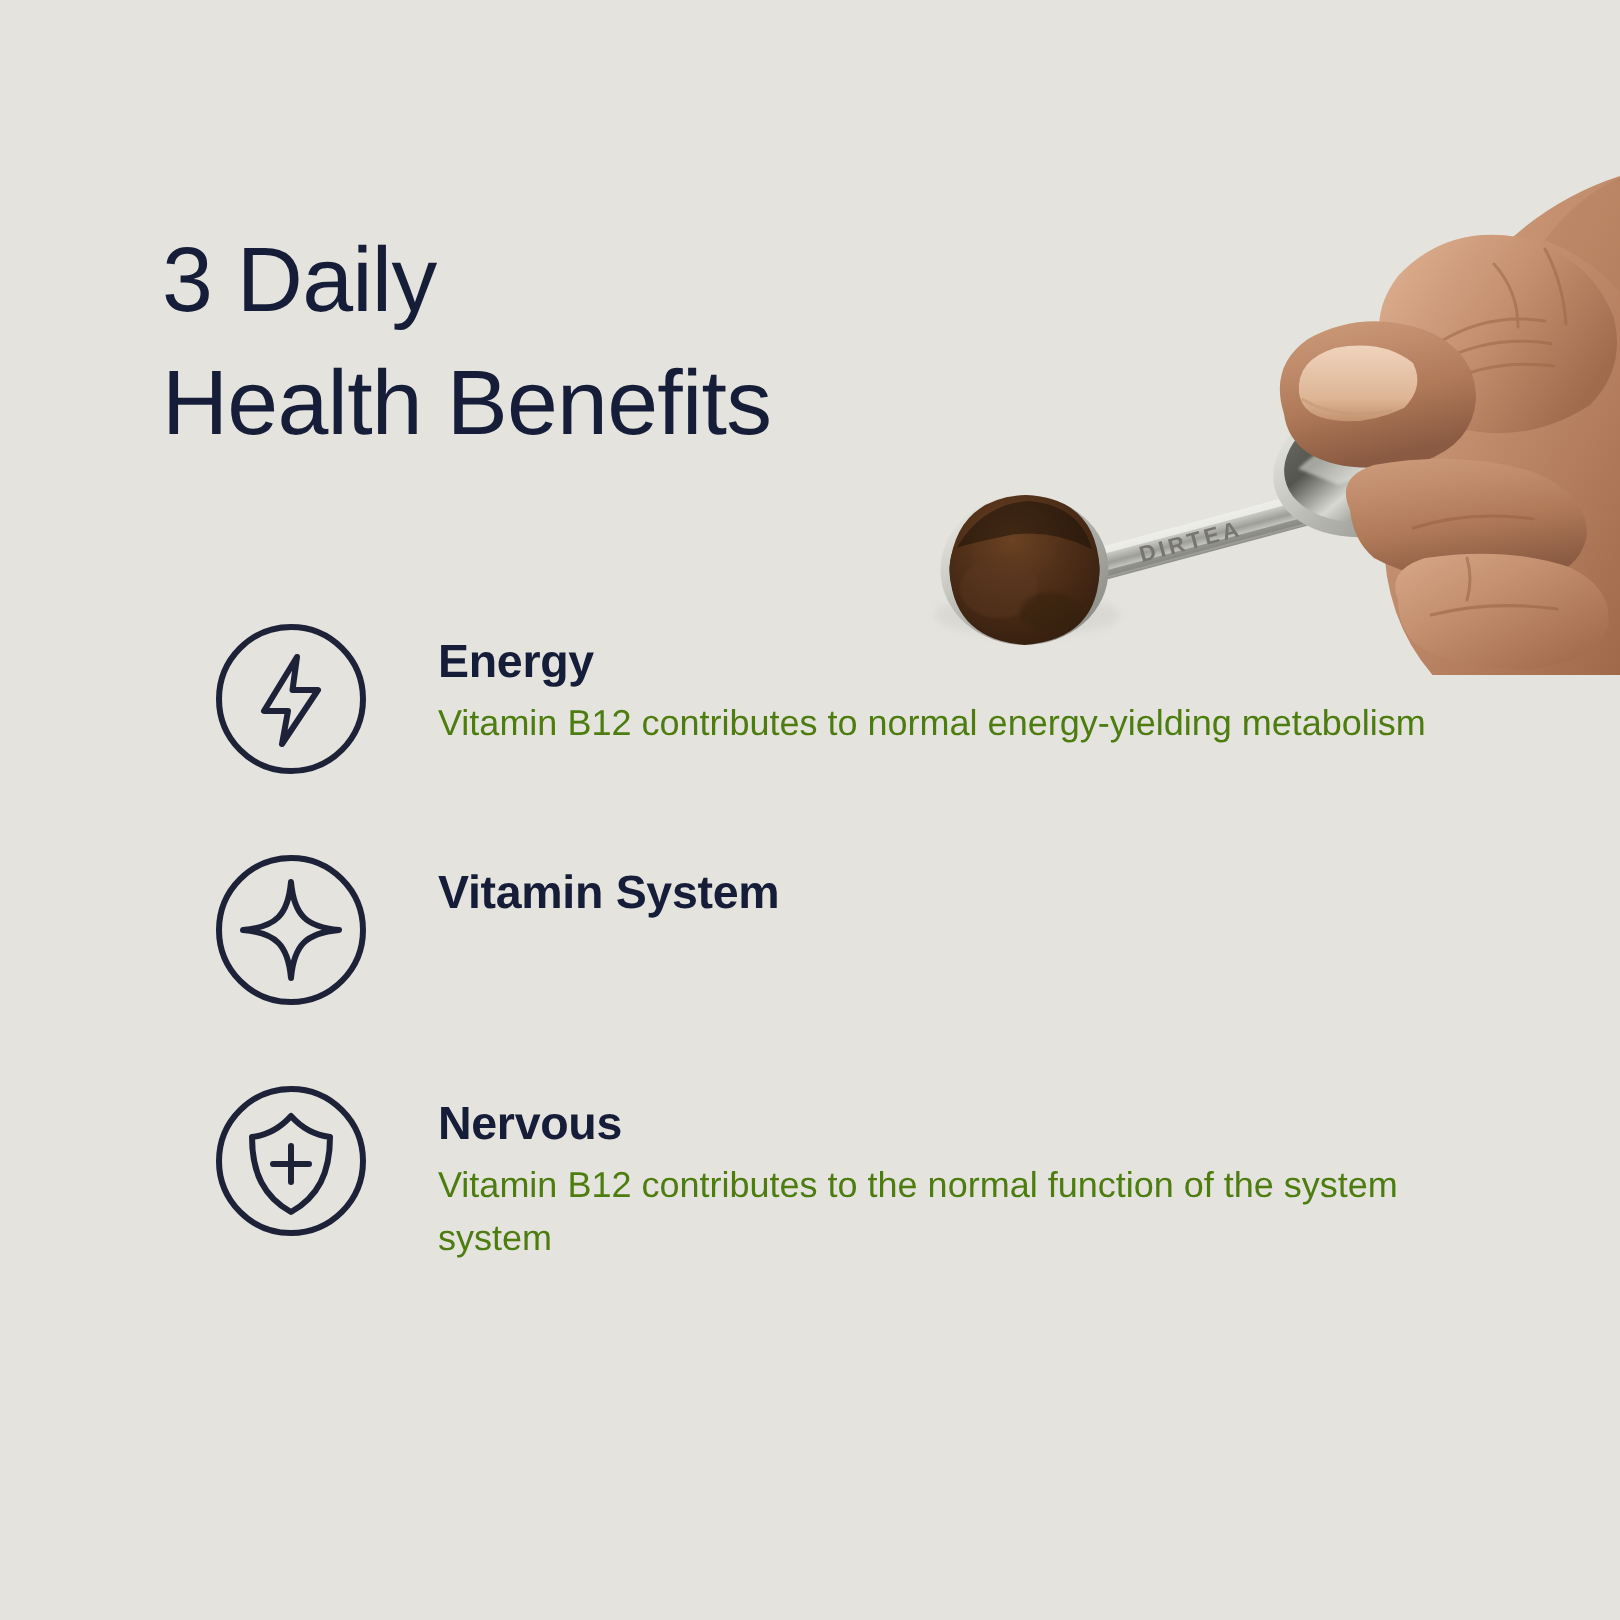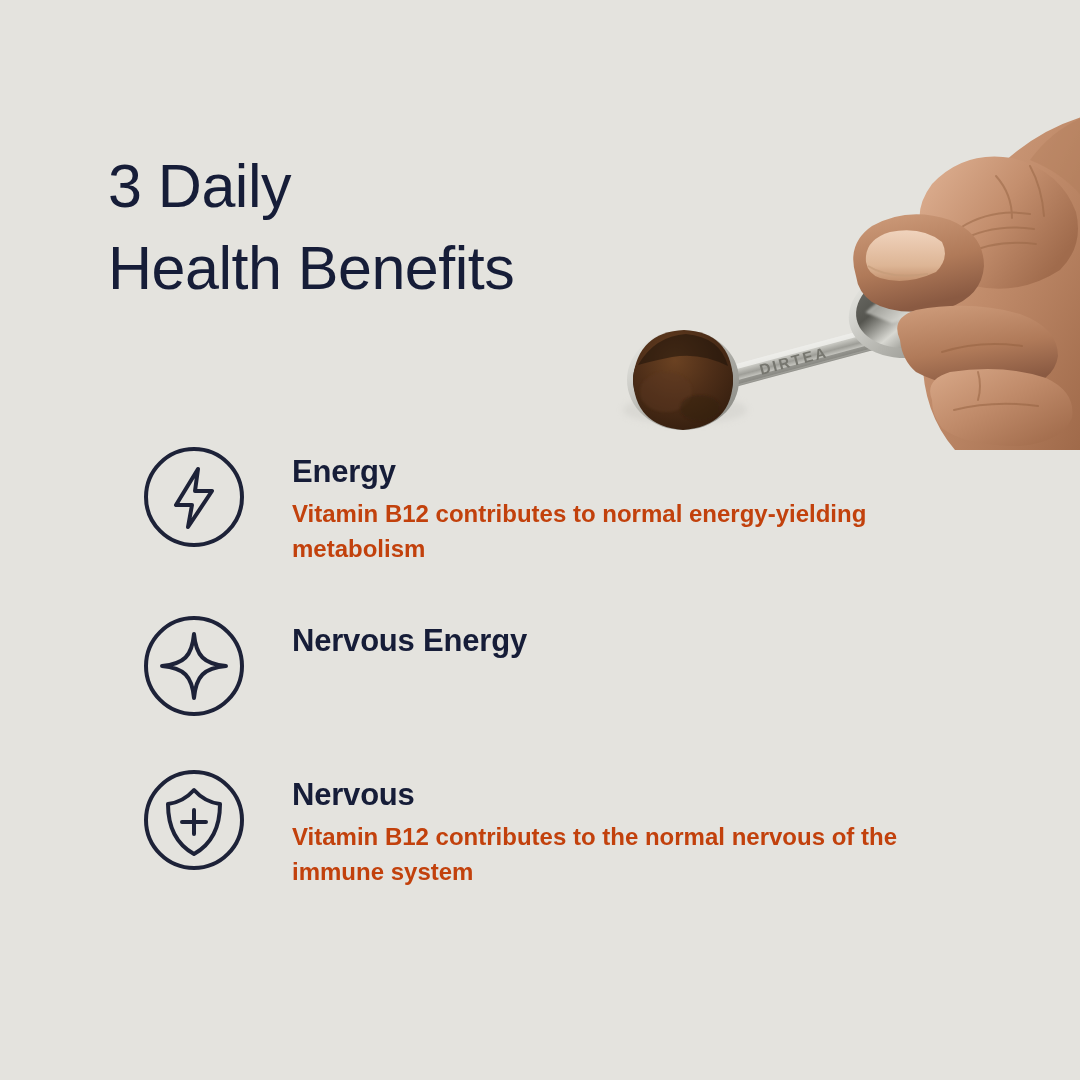--- a/index.html
+++ b/index.html
@@ -44,21 +44,21 @@
     width: 540px;
     height: 500px;
     pointer-events: none;
   }
   .photo svg { display: block; }
 
   
   .benefits {
     position: absolute;
     left: 140px;
-    top: 443px;
+    top: 412px;
     width: 860px;
   }
   .benefit {
     display: flex;
     align-items: flex-start;
     margin-bottom: 46px;
   }
   .benefit:last-child { margin-bottom: 0; }
 
   .icon-badge {
@@ -79,22 +79,22 @@
   .benefit-title {
     font-size: 31px;
     font-weight: 700;
     color: #161d38;
     letter-spacing: -0.2px;
     line-height: 1.12;
     margin-bottom: 7px;
   }
   .benefit-desc {
     font-size: 24px;
-    font-weight: 700;
-    color: #c2410c;
+    font-weight: 400;
+    color: #4d7c0f;
     line-height: 1.45;
     max-width: 660px;
   }
 </style>
 </head>
 <body>
 
 <div class="canvas">
 
   <h1 class="headline">3 Daily
@@ -240,32 +240,32 @@
     </div>
 
     <div class="benefit">
       <div class="icon-badge">
         <svg width="108" height="108" viewBox="0 0 108 108" xmlns="http://www.w3.org/2000/svg">
           <circle cx="54" cy="54" r="48" fill="none" stroke="#1d2238" stroke-width="4"></circle>
           <path d="M54 22 C56 44 64 52 86 54 C64 56 56 64 54 86 C52 64 44 56 22 54 C44 52 52 44 54 22 Z" fill="none" stroke="#1d2238" stroke-width="4" stroke-linejoin="round"></path>
         </svg>
       </div>
       <div class="benefit-body">
-        <div class="benefit-title">Nervous Energy</div>
+        <div class="benefit-title">Vitamin System</div>
       </div>
     </div>
 
     <div class="benefit">
       <div class="icon-badge">
         <svg width="108" height="108" viewBox="0 0 108 108" xmlns="http://www.w3.org/2000/svg">
           <circle cx="54" cy="54" r="48" fill="none" stroke="#1d2238" stroke-width="4"></circle>
           <path d="M54 24 C46 33 36 37 28 38 C28 62 36 78 54 88 C72 78 80 62 80 38 C72 37 62 33 54 24 Z" fill="none" stroke="#1d2238" stroke-width="4" stroke-linejoin="round" stroke-linecap="round"></path>
           <path d="M54 44 L54 68 M42 56 L66 56" fill="none" stroke="#1d2238" stroke-width="4" stroke-linecap="round"></path>
         </svg>
       </div>
       <div class="benefit-body">
         <div class="benefit-title">Nervous</div>
-        <div class="benefit-desc">Vitamin B12 contributes to the normal nervous of the immune system</div>
+        <div class="benefit-desc">Vitamin B12 contributes to the normal function of the system system</div>
       </div>
     </div>
 
   </div>
 </div>
 
 </body></html>

